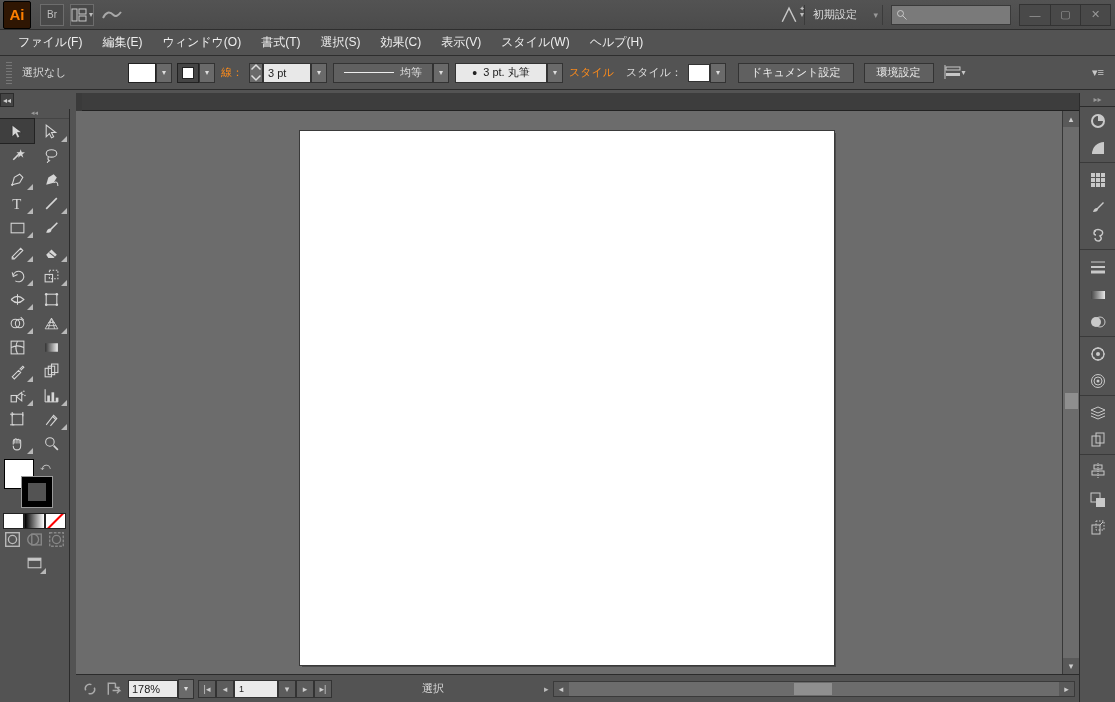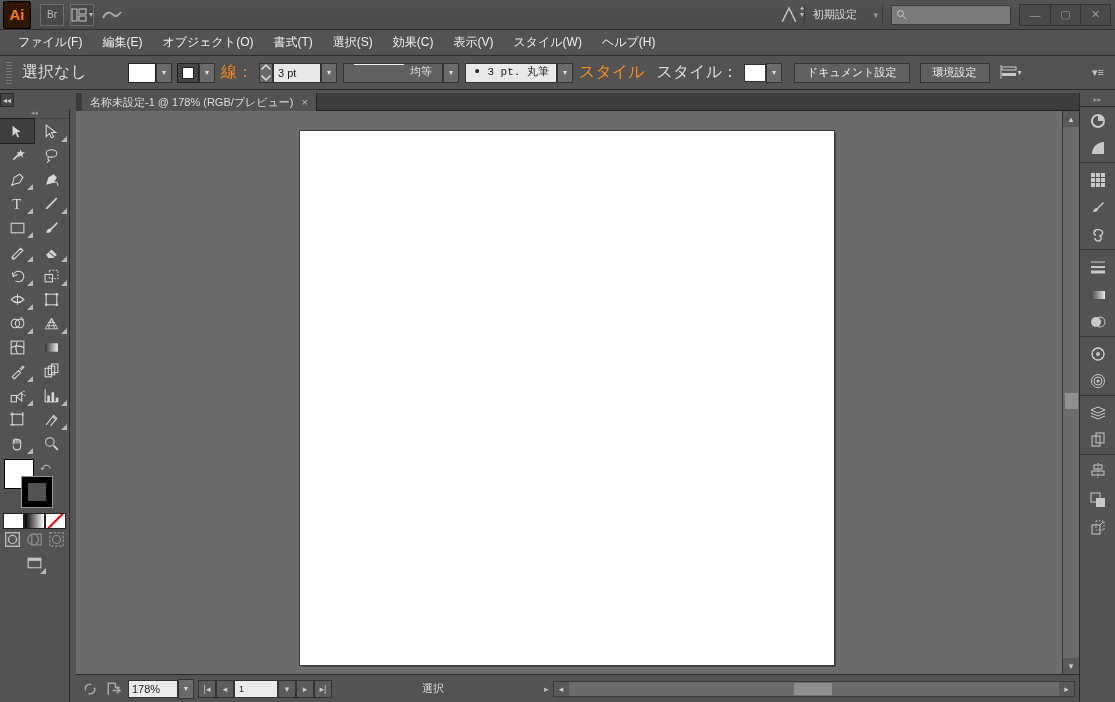--- a/index.html
+++ b/index.html
@@ -36,28 +36,28 @@
 .wincontrols{display:flex;border:1px solid #333;margin-right:4px;background:#494949;}
 .wincontrols div{width:30px;height:20px;display:flex;align-items:center;justify-content:center;color:#999;border-left:1px solid #333;}
 .wincontrols div:first-child{border-left:none;}
 
 .menubar { height:26px;background:#535353;display:flex;align-items:center;padding-left:8px;border-bottom:1px solid #2e2e2e;}
 .menubar span{padding:4px 10px;color:#eee;font-size:12px;}
 
 .ctrlbar{height:34px;background:#535353;display:flex;align-items:center;border-bottom:1px solid #2b2b2b;padding:0 6px;}
 .ctrlbar .grip{width:6px;height:22px;margin-right:4px;
   background:repeating-linear-gradient(#777 0 1px,transparent 1px 3px);}
-.ctrlbar .lbl{color:#ddd;margin:0 6px;font-size:16px;}
+.ctrlbar .lbl{color:#ddd;margin:0 6px;font-size:11px;}
 .ctrlbar .orange{color:#ff8c1a;}
 .swatch{width:28px;height:20px;border:1px solid #222;background:#fff;}
 .swatch2{width:22px;height:20px;border:1px solid #222;background:#454545;position:relative;display:flex;align-items:center;justify-content:center;}
 .swatch2 .inner{width:10px;height:10px;background:#fff;outline:1px solid #222;}
 .dd{width:16px;height:20px;background:#6a6a6a;border:1px solid #333;display:flex;align-items:center;justify-content:center;color:#ddd;font-size:8px;}
 .numfield{width:48px;height:20px;background:#e8e8e8;color:#222;border:1px solid #333;display:flex;align-items:center;padding-left:4px;font-size:11px;}
-.dashbox{height:20px;border:1px solid #333;background:#606060;display:flex;align-items:flex-start;justify-content:center;color:#ddd;padding:0 6px;gap:6px;font-family:Liberation Mono, monospace;}
+.dashbox{height:20px;border:1px solid #333;background:#606060;display:flex;align-items:center;justify-content:center;color:#ddd;padding:0 6px;gap:6px;}
 .dashbox .line{width:50px;border-top:1.5px solid #eee;}
 .btn{height:20px;padding:0 12px;background:#606060;border:1px solid #333;display:flex;align-items:center;color:#eee;font-family:Liberation Serif, serif;}
 .spacer{flex:1;}
 .ctrlbar .riconb{width:22px;height:20px;display:flex;align-items:center;justify-content:center;color:#c7c7c7;}
 .stylebox{width:22px;height:18px;border:1px solid #333;background:#fff;}
 
 .doctabrow{position:absolute;left:76px;right:36px;top:93px;height:18px;background:#3d3d3d;display:flex;border-bottom:1px solid #222;}
 .doctab{height:18px;padding:0 8px;background:#535353;display:flex;align-items:center;gap:8px;border-right:1px solid #222;color:#ddd;font-size:11px;}
 .doctab .x{color:#bbb;}
 
@@ -154,21 +154,21 @@
   <div class="wincontrols">
     <div>—</div>
     <div>▢</div>
     <div>✕</div>
   </div>
 </div>
 
 <div class="menubar">
   <span>ファイル(F)</span>
   <span>編集(E)</span>
-  <span>オブジェクト(O)</span>
+  <span>ウィンドウ(O)</span>
   <span>書式(T)</span>
   <span>選択(S)</span>
   <span>効果(C)</span>
   <span>表示(V)</span>
   <span>スタイル(W)</span>
   <span>ヘルプ(H)</span>
 </div>
 
 <div class="ctrlbar">
   <div class="grip"></div>
@@ -218,24 +218,20 @@
     <span style="font-size:8px;">▾</span>
   </div>
   <div class="spacer"></div>
   <div class="riconb">▾≡</div>
 </div>
 
 <div class="lcollapse">◂◂</div>
 
 <div class="doctabrow">
   <div class="tabexpand"></div>
-  <div class="doctab">
-    <span>名称未設定-1 @ 178% (RGB/プレビュー)</span>
-    <span class="x">×</span>
-  </div>
 </div>
 
 <div class="tools">
   <div class="hdr">◂◂</div>
   <div class="toolgrid">
     <div class="tool sel">
         <svg viewBox="0 0 16 16">
           <path d="M3 2 L3 13 L6 10 L8 14 L10 13 L8 9 L12 9 Z" fill="#d6d6d6" stroke="#222" stroke-width="0.5"></path>
         </svg>
       </div>

